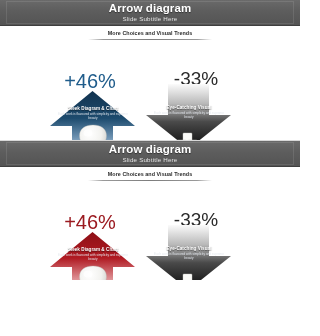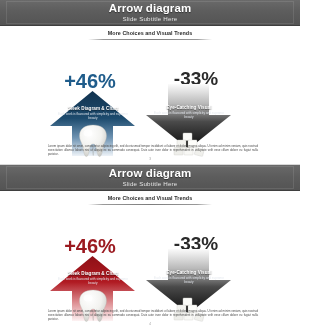--- a/index.html
+++ b/index.html
@@ -1,20 +1,20 @@
 <!DOCTYPE html>
 <html><head>
 <meta charset="utf-8">
 <style>
   html,body{margin:0;padding:0;background:#ffffff;}
   body{width:300px;height:336px;overflow:hidden;font-family:"Liberation Sans",sans-serif;}
 
   .deck{width:300px;height:336px;display:flex;flex-direction:column;background:#ffffff;}
 
-  .slide{position:relative;width:300px;height:164px;background:#0ea5e9;overflow:hidden;
+  .slide{position:relative;width:300px;height:140px;background:#0ea5e9;overflow:hidden;
          box-sizing:border-box;}
   .slide + .slide{border-top:1px solid #d8d8d8;}
 
   
   .hdr{position:relative;height:25px;width:100%;
        background:linear-gradient(180deg,#6a6a6a 0%,#5d5d5d 45%,#545454 100%);
        border-bottom:1px solid #3f3f3f;
        display:flex;flex-direction:column;align-items:center;justify-content:center;}
   .hdr:after{content:"";position:absolute;left:6px;right:6px;top:1px;bottom:1px;
              border:1px solid rgba(255,255,255,0.10);pointer-events:none;}
@@ -26,21 +26,21 @@
   
   .body{position:relative;height:141px;background:#ffffff;}
 
   .section-head{position:absolute;left:88px;width:124px;top:4px;text-align:center;}
   .section-title{font-size:5.4px;font-weight:bold;color:#2b2b2b;letter-spacing:.05px;
                  line-height:7px;}
   .rule{margin-top:1.5px;height:1px;width:100%;
         background:linear-gradient(90deg,rgba(150,150,150,0) 0%,#9a9a9a 12%,#7d7d7d 50%,#9a9a9a 88%,rgba(150,150,150,0) 100%);}
 
   
-  .pct{position:absolute;font-weight:bold;line-height:1;}
+  .pct{position:absolute;font-weight:normal;line-height:1;}
   .pct-up{left:50px;top:45px;width:80px;text-align:center;font-size:20px;}
   .pct-down{left:156px;top:43px;width:80px;text-align:center;font-size:19px;color:#2a2a2a;}
 
   
   .arrow-wrap{position:absolute;}
 
   .arrow-up{left:50px;top:65px;width:85px;height:65px;}
   .arrow-down{left:146px;top:58px;width:85px;height:65px;}
 
   .arrow-up svg,.arrow-down svg{display:block;width:100%;height:100%;}

